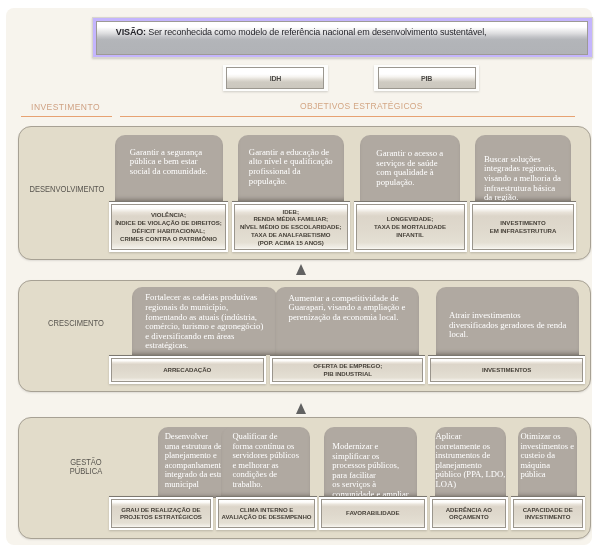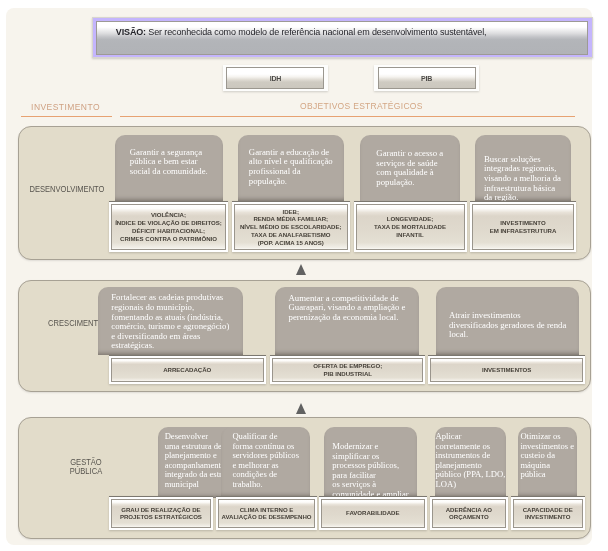--- a/index.html
+++ b/index.html
@@ -115,21 +115,21 @@
       <div class="ind" style="left: 353.5px; top: 201px; width: 113px; height: 51px;">
         <div>LONGEVIDADE;<br>TAXA DE MORTALIDADE<br>INFANTIL</div>
       </div>
       <div class="obj" style="left: 474.5px; top: 134.9px; width: 96px; height: 65.7px; padding-top: 20px; font-size: 8.75px; line-height: 9.6px;">
         <span>Buscar soluções<br>integradas regionais,<br>visando a melhoria da<br>infraestrutura básica<br>da região.</span>
       </div>
       <div class="ind" style="left: 470px; top: 201px; width: 106px; height: 51px;">
         <div>INVESTIMENTO<br>EM INFRAESTRUTURA</div>
       </div>
       <div class="plabel" style="top: 318.7px; left: -3.8px;">CRESCIMENTO</div>
-      <div class="obj" style="left: 98px; top: 287px; width: 144.6px; height: 67.5px; padding-top: 6.4px; font-size: 8.75px; line-height: 9.6px;">
+      <div class="obj" style="left: 132px; top: 287px; width: 144.6px; height: 67.5px; padding-top: 6.4px; font-size: 8.75px; line-height: 9.6px;">
         <span>Fortalecer as cadeias produtivas<br>regionais do município,<br>fomentando as atuais (indústria,<br>comércio, turismo e agronegócio)<br>e diversificando em áreas<br>estratégicas.</span>
       </div>
       <div class="ind" style="left: 108.8px; top: 354.6px; width: 156.9px; height: 29.5px;">
         <div>ARRECADAÇÃO</div>
       </div>
       <div class="obj" style="left: 275px; top: 287px; width: 143.9px; height: 67.5px; padding-top: 6.8px; font-size: 8.75px; line-height: 9.6px;">
         <span>Aumentar a competitividade de<br>Guarapari, visando a ampliação e<br>perenização da economia local.</span>
       </div>
       <div class="ind" style="left: 270.3px; top: 354.6px; width: 154.9px; height: 29.5px;">
         <div>OFERTA DE EMPREGO;<br>PIB INDUSTRIAL</div>

